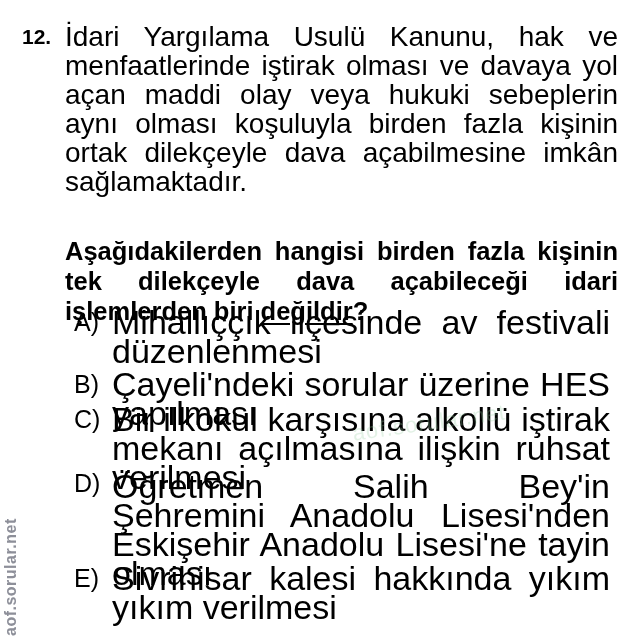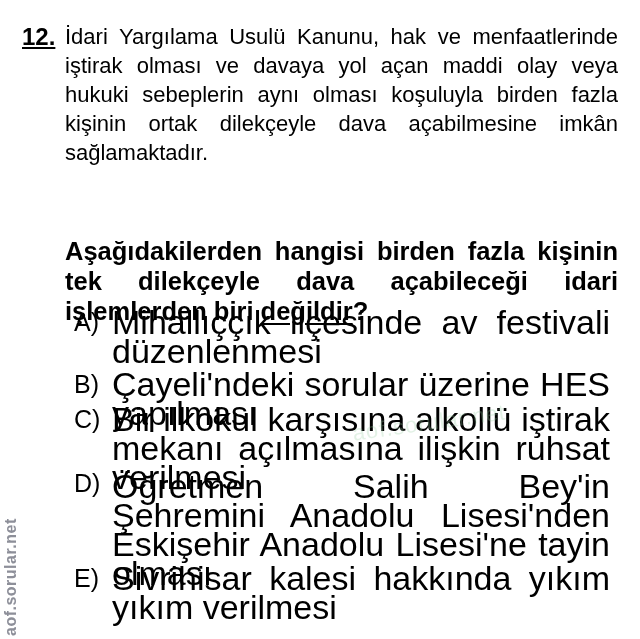--- a/index.html
+++ b/index.html
@@ -18,31 +18,30 @@
     .question {
       position: absolute;
       left: 0;
       top: 0;
       width: 640px;
     }
     .q-number {
       position: absolute;
       left: 22px;
       top: 22px;
-      font-size: 24px;
+      font-size: 21px;
       font-weight: bold;
       line-height: 29px;
-      text-decoration: underline;
     }
     .stem {
       position: absolute;
       left: 65px;
       top: 22px;
       width: 553px;
-      font-size: 22px;
+      font-size: 28px;
       line-height: 29px;
       text-align: justify;
       text-align-last: left;
     }
     .prompt {
       position: absolute;
       left: 65px;
       top: 196px;
       width: 553px;
       font-size: 25.5px;

